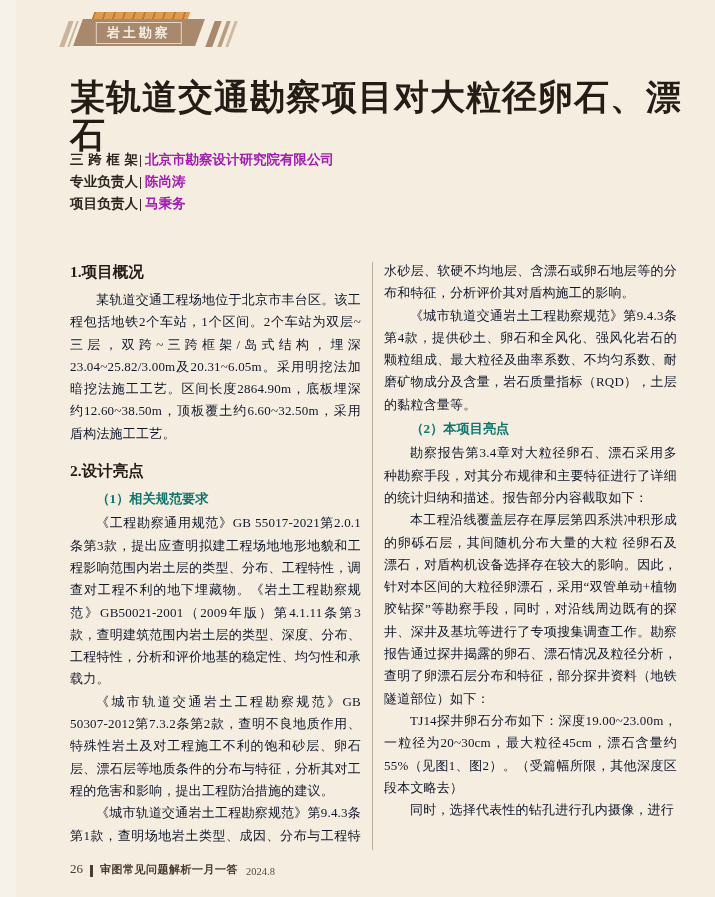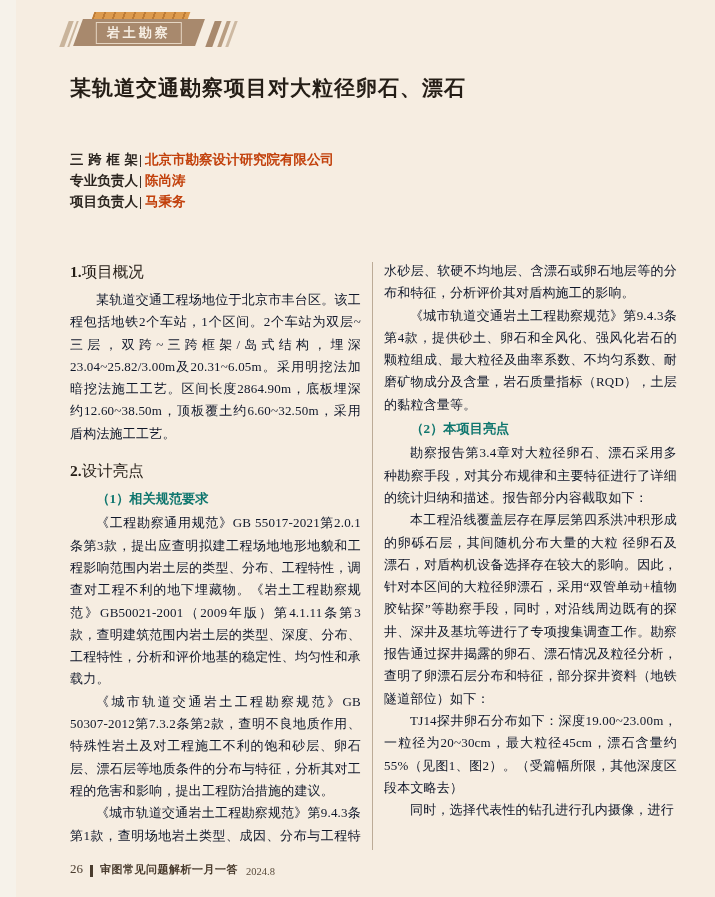--- a/index.html
+++ b/index.html
@@ -40,37 +40,37 @@
   .stripe-l1 { left:0;  top:9px; width:5px; height:26px; background:#c9b49b; }
   .stripe-l2 { left:8px; top:9px; width:2px; height:26px; background:#c9b49b; }
   .stripe-r1 { left:146px; top:9px; width:7px; height:26px; background:#a8896d; }
   .stripe-r2 { left:158px; top:9px; width:4px; height:26px; background:#b89d81; }
   .stripe-r3 { left:166px; top:9px; width:3px; height:26px; background:#cdb9a2; }
 
   
   .title {
     position:absolute; left:70px; top:55px; width:625px;
     font-family:"Liberation Sans","DejaVu Sans",sans-serif;
-    font-weight:bold; font-size:21px; line-height:38px;
+    font-weight:bold; font-size:35px; line-height:38px;
     color:#241d16; letter-spacing:1px;
   }
 
   
   .meta { position:absolute; left:70px; top:149px; font-size:13.5px; line-height:21px; }
   .meta-row { white-space:nowrap; }
   .meta-label {
     display:inline-block; width:68px;
     font-family:"Liberation Sans","DejaVu Sans",sans-serif;
     font-weight:bold; color:#2b2520;
     text-align:justify; text-align-last:justify;
   }
   .meta-sep { color:#2b2520; font-weight:bold; padding:0 3px 0 1px; }
   .meta-value {
-    font-family:Liberation Serif, serif;
-    font-weight:bold; color:#c2410c;
+    font-family:Liberation Mono, monospace;
+    font-weight:bold; color:#a21caf;
   }
 
   
   .columns {
     position:absolute; left:70px; top:260px; width:608px; height:590px;
     display:flex;
   }
   .col { overflow:hidden; }
   .col-left  { width:291px; }
   .col-right { width:293px; }
@@ -80,21 +80,21 @@
     margin:0; font-size:13px; line-height:22.3px;
     color:#0f172a; text-align:justify; text-justify:inter-ideograph;
     letter-spacing:0.2px;
   }
   .indent { text-indent:2em; }
   .sec-head {
     margin:0 0 5px 0;
     font-size:15.5px; line-height:24px; color:#241d16;
   }
   .sec-head .num { font-family:"Liberation Serif",serif; font-weight:bold; }
-  .sec-head .txt { font-family:"Liberation Sans","DejaVu Sans",sans-serif; font-weight:normal; }
+  .sec-head .txt { font-family:"Liberation Sans","DejaVu Sans",sans-serif; font-weight:bold; }
   .sec-head.gap { margin-top:14px; }
   .sub-head {
     margin:2px 0 2px 0; text-indent:2em;
     font-size:13.2px; line-height:22.3px;
     font-weight:bold; color:#0f766e;
   }
 
   
   .footer {
     position:absolute; left:70px; top:861px;

